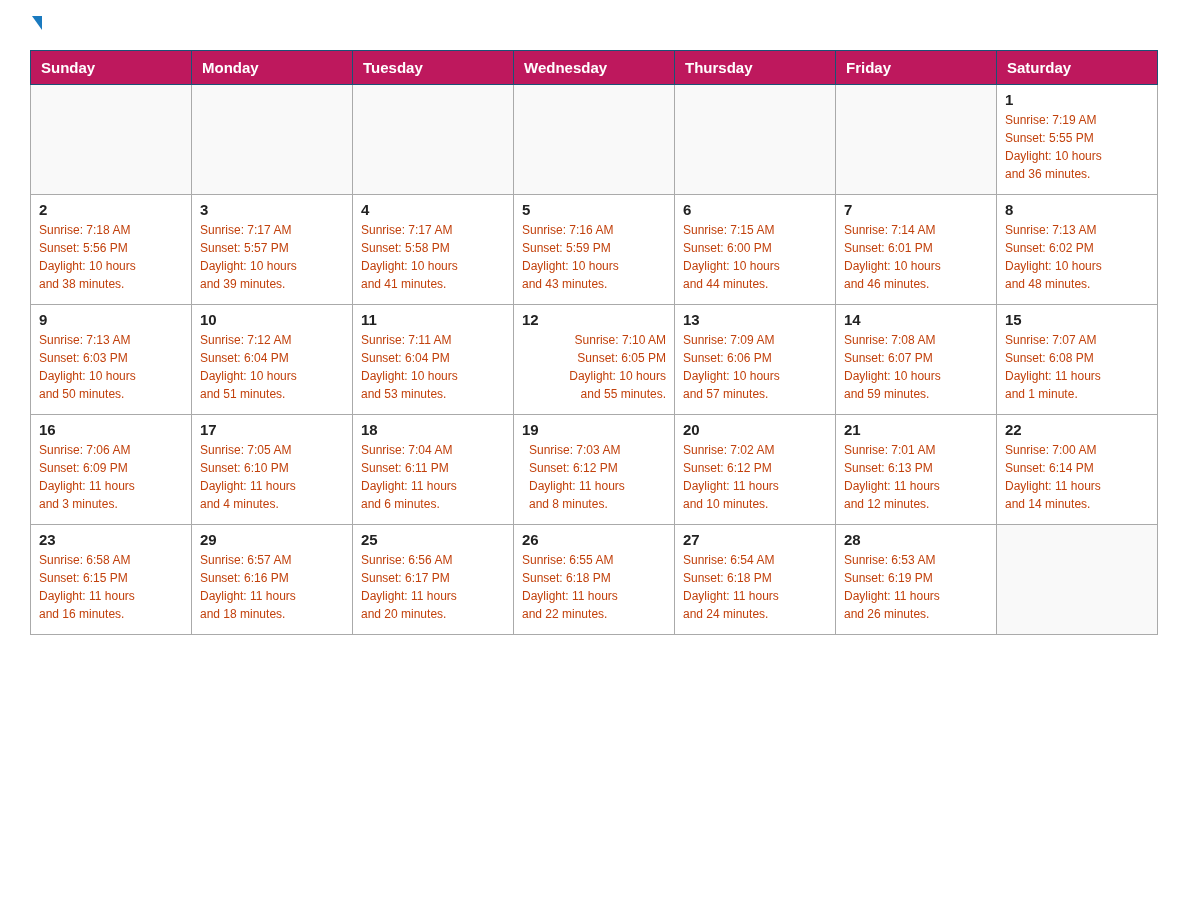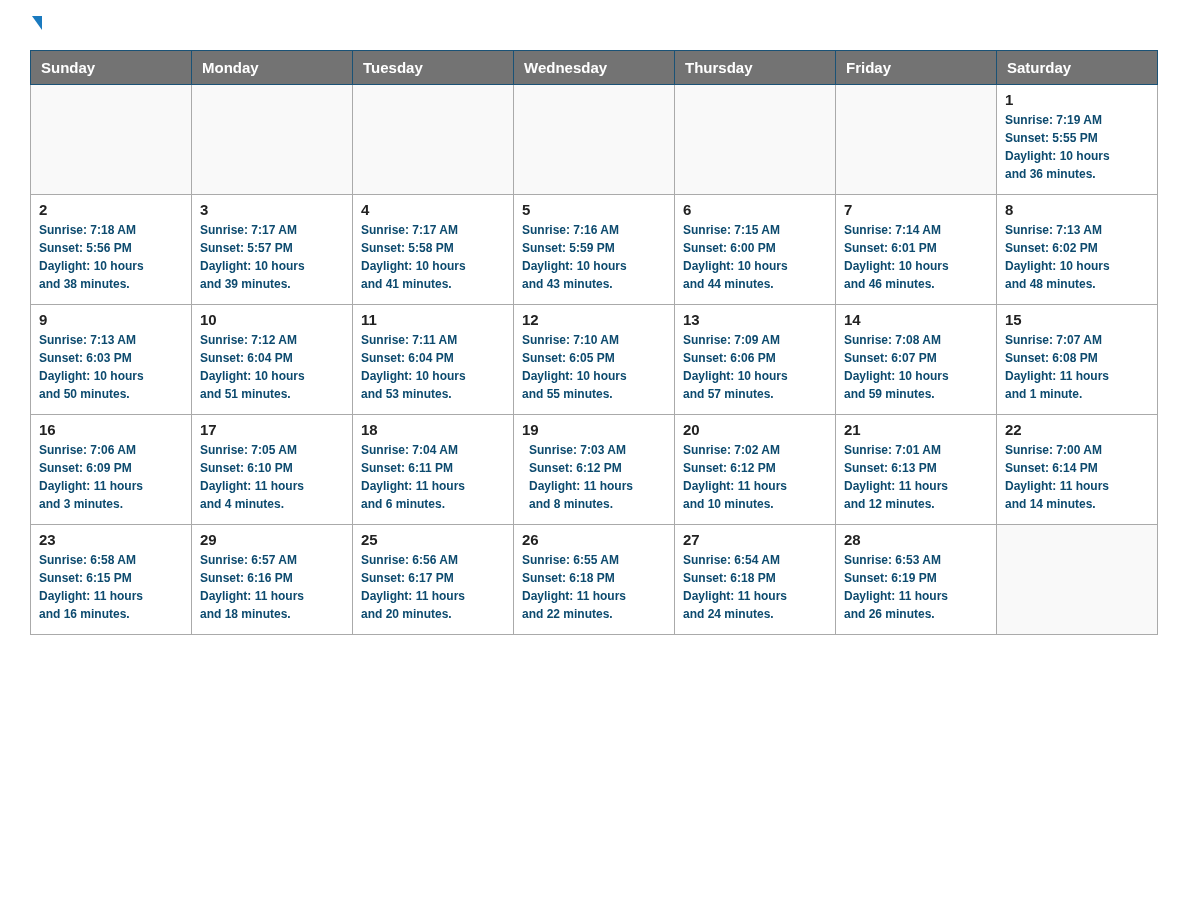--- a/index.html
+++ b/index.html
@@ -59,21 +59,21 @@
       font-size: 22px;
       color: #444;
       margin-top: 4px;
     }
     .calendar {
       width: 100%;
       border-collapse: collapse;
       border: 1px solid #aaa;
     }
     .calendar th {
-      background-color: #737373;
+      background-color: #be185d;
       color: #fff;
       font-size: 15px;
       font-weight: bold;
       padding: 8px 10px;
       text-align: left;
       border: 1px solid #1a5276;
     }
     .calendar td {
       vertical-align: top;
       border: 1px solid #aaa;
@@ -89,23 +89,22 @@
     }
     .day-number {
       font-size: 15px;
       font-weight: bold;
       color: #222;
       display: block;
       margin-bottom: 3px;
     }
     .day-info {
       font-size: 12px;
-      color: #0c4a6e;
+      color: #c2410c;
       line-height: 1.5;
-      font-weight: bold;
     }
     .logo-line1 {
       display: flex;
       align-items: center;
     }
   </style>
 </head>
 <body>
 
 <div class="header">
@@ -218,21 +217,21 @@
         </td>
         <td>
           <span class="day-number">11</span>
           <div class="day-info" style="white-space: pre-line;">Sunrise: 7:11 AM
 Sunset: 6:04 PM
 Daylight: 10 hours
 and 53 minutes.</div>
         </td>
         <td>
           <span class="day-number">12</span>
-          <div class="day-info" style="white-space: pre-line;">Sunrise: 7:10 AM
+          <div class="day-info" style="white-space: pre-line; text-align: right;">Sunrise: 7:10 AM
 Sunset: 6:05 PM
 Daylight: 10 hours
 and 55 minutes.</div>
         </td>
         <td>
           <span class="day-number">13</span>
           <div class="day-info" style="white-space: pre-line;">Sunrise: 7:09 AM
 Sunset: 6:06 PM
 Daylight: 10 hours
 and 57 minutes.</div>

